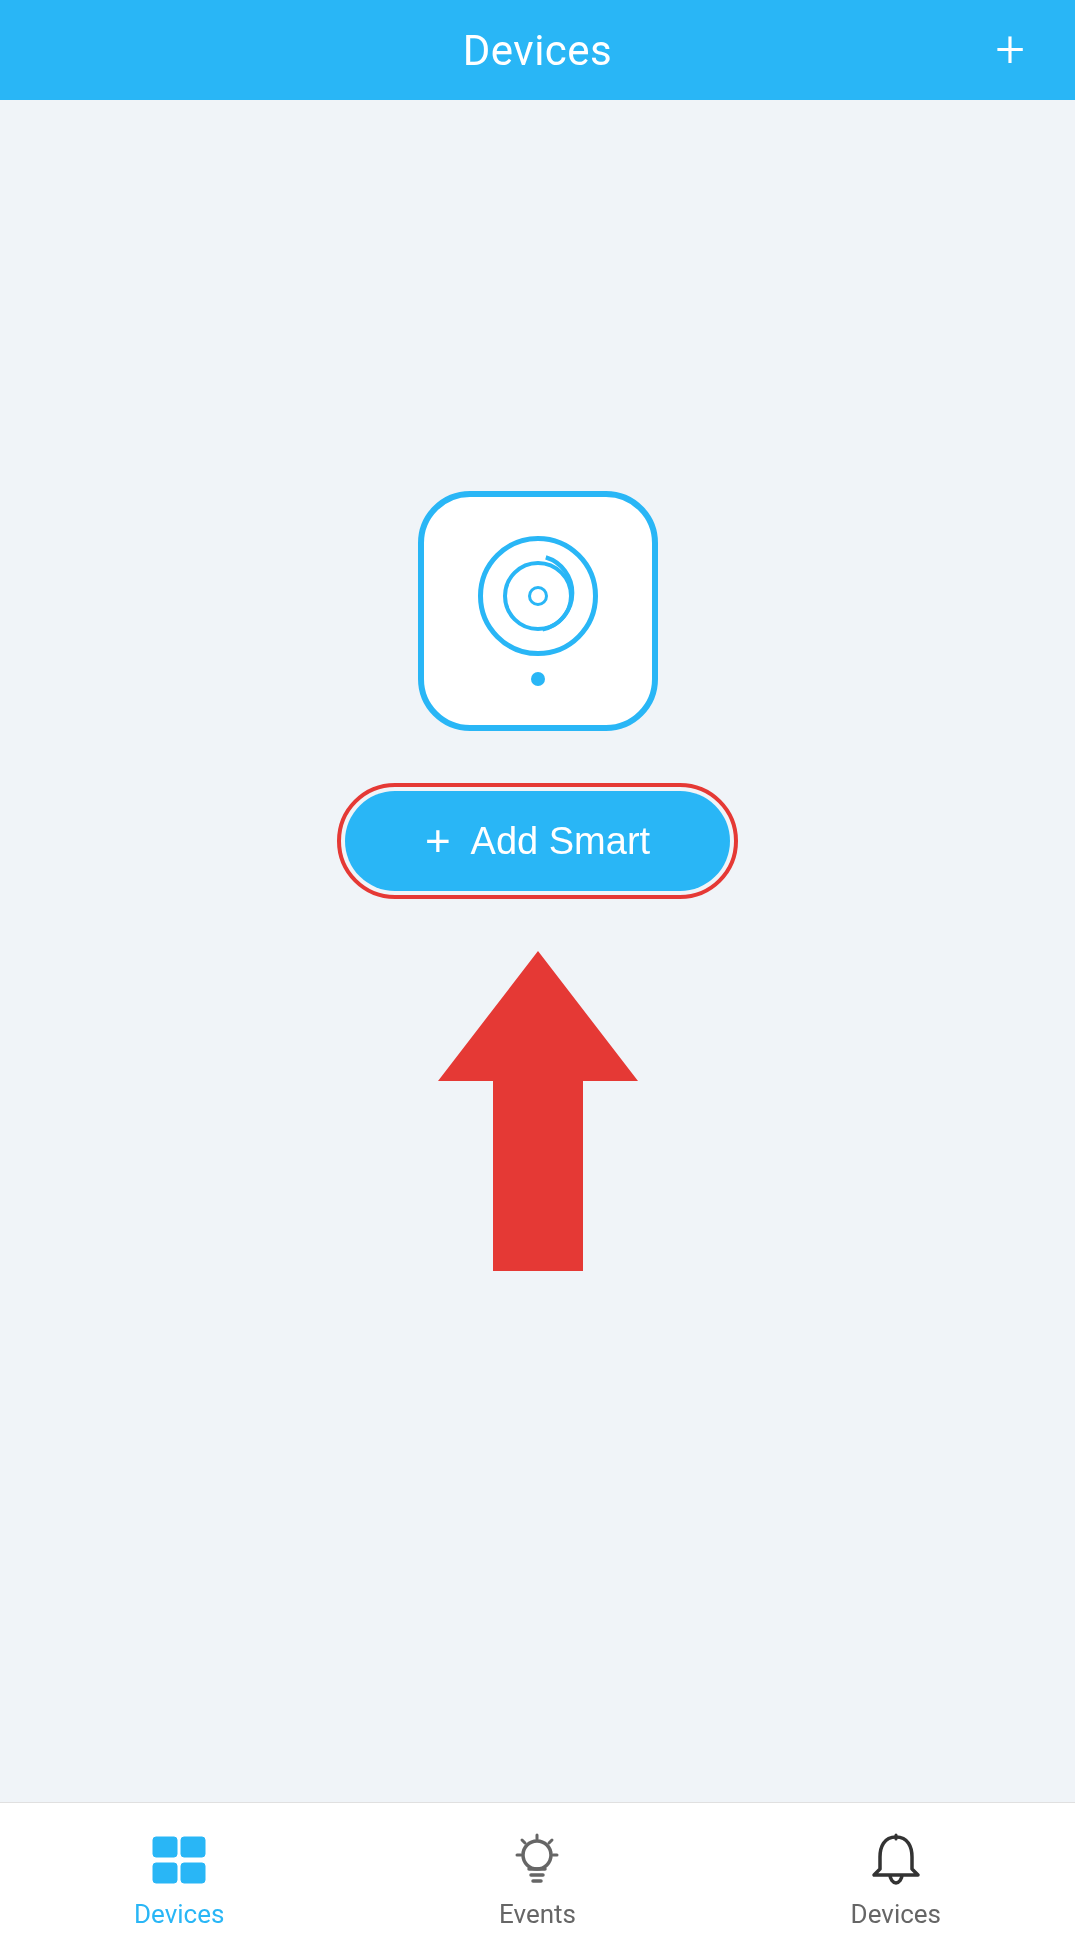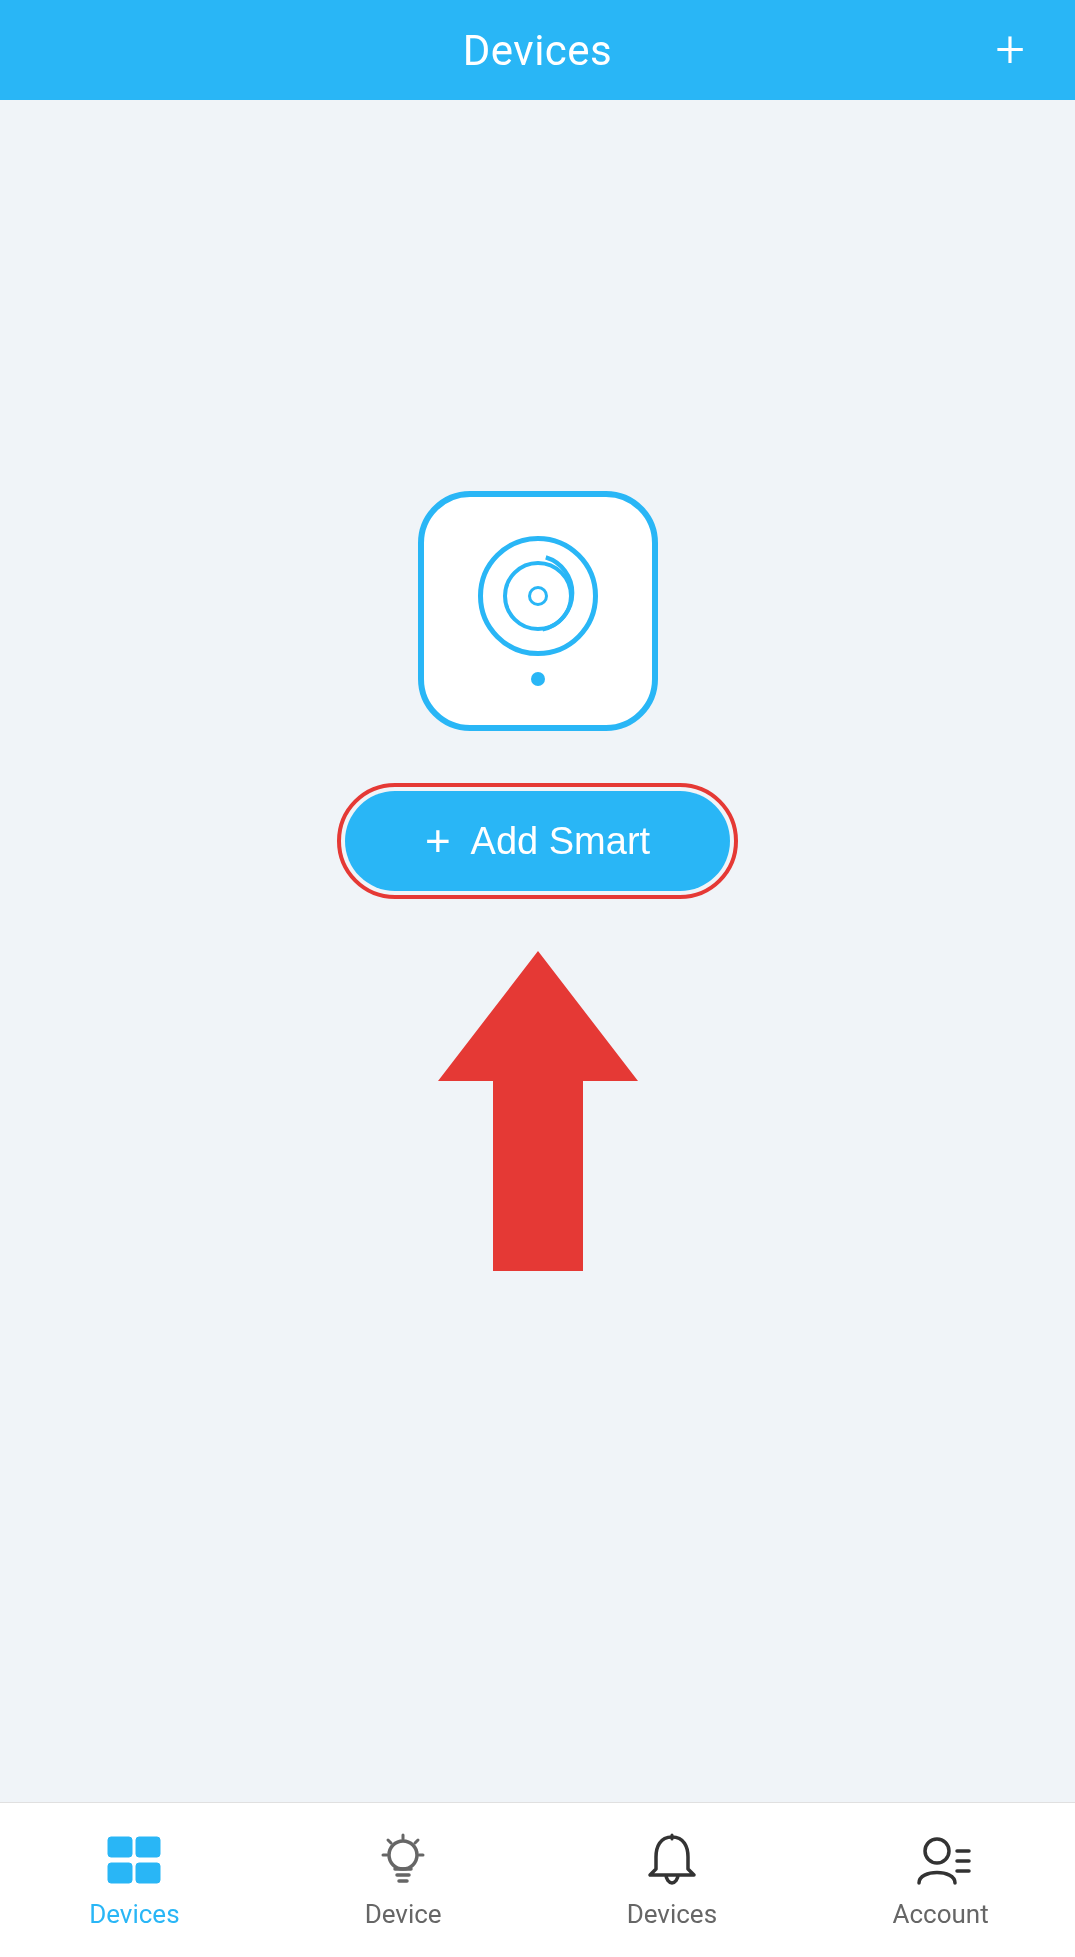--- a/index.html
+++ b/index.html
@@ -290,46 +290,31 @@
         <line x1="24" y1="44" x2="36" y2="44" stroke="#666" stroke-width="3.5" stroke-linecap="round"></line>
         <line x1="26" y1="50" x2="34" y2="50" stroke="#666" stroke-width="3.5" stroke-linecap="round"></line>
 
         <line x1="30" y1="4" x2="30" y2="8" stroke="#666" stroke-width="3" stroke-linecap="round"></line>
         <line x1="10" y1="24" x2="14" y2="24" stroke="#666" stroke-width="3" stroke-linecap="round"></line>
         <line x1="46" y1="24" x2="50" y2="24" stroke="#666" stroke-width="3" stroke-linecap="round"></line>
         <line x1="15" y1="9" x2="18" y2="12" stroke="#666" stroke-width="3" stroke-linecap="round"></line>
         <line x1="42" y1="12" x2="45" y2="9" stroke="#666" stroke-width="3" stroke-linecap="round"></line>
       </svg>
     </div>
-    <span class="nav-label">Device</span>
+    <span class="nav-label">Events</span>
   </div>
 
   <div class="nav-item">
     <div class="nav-icon events-icon">
       <svg width="60" height="60" viewBox="0 0 60 60" xmlns="http://www.w3.org/2000/svg">
 
         <path d="M30 6 C18 6 14 16 14 26 L14 38 L8 44 L52 44 L46 38 L46 26 C46 16 42 6 30 6 Z" fill="none" stroke="#333" stroke-width="3.5" stroke-linejoin="round"></path>
 
         <path d="M24 44 C24 48 27 52 30 52 C33 52 36 48 36 44" fill="none" stroke="#333" stroke-width="3.5"></path>
 
         <line x1="30" y1="4" x2="30" y2="8" stroke="#333" stroke-width="3" stroke-linecap="round"></line>
       </svg>
     </div>
     <span class="nav-label">Devices</span>
   </div>
 
-  <div class="nav-item">
-    <div class="nav-icon account-icon">
-      <svg width="60" height="60" viewBox="0 0 60 60" xmlns="http://www.w3.org/2000/svg">
-
-        <circle cx="26" cy="20" r="12" fill="none" stroke="#333" stroke-width="3.5"></circle>
-
-        <path d="M8 52 C8 38 44 38 44 52" fill="none" stroke="#333" stroke-width="3.5" stroke-linecap="round"></path>
-
-        <line x1="46" y1="20" x2="58" y2="20" stroke="#333" stroke-width="3.5" stroke-linecap="round"></line>
-        <line x1="46" y1="30" x2="58" y2="30" stroke="#333" stroke-width="3.5" stroke-linecap="round"></line>
-        <line x1="46" y1="40" x2="58" y2="40" stroke="#333" stroke-width="3.5" stroke-linecap="round"></line>
-      </svg>
-    </div>
-    <span class="nav-label">Account</span>
-  </div>
 
 </div>
 
 </body></html>

